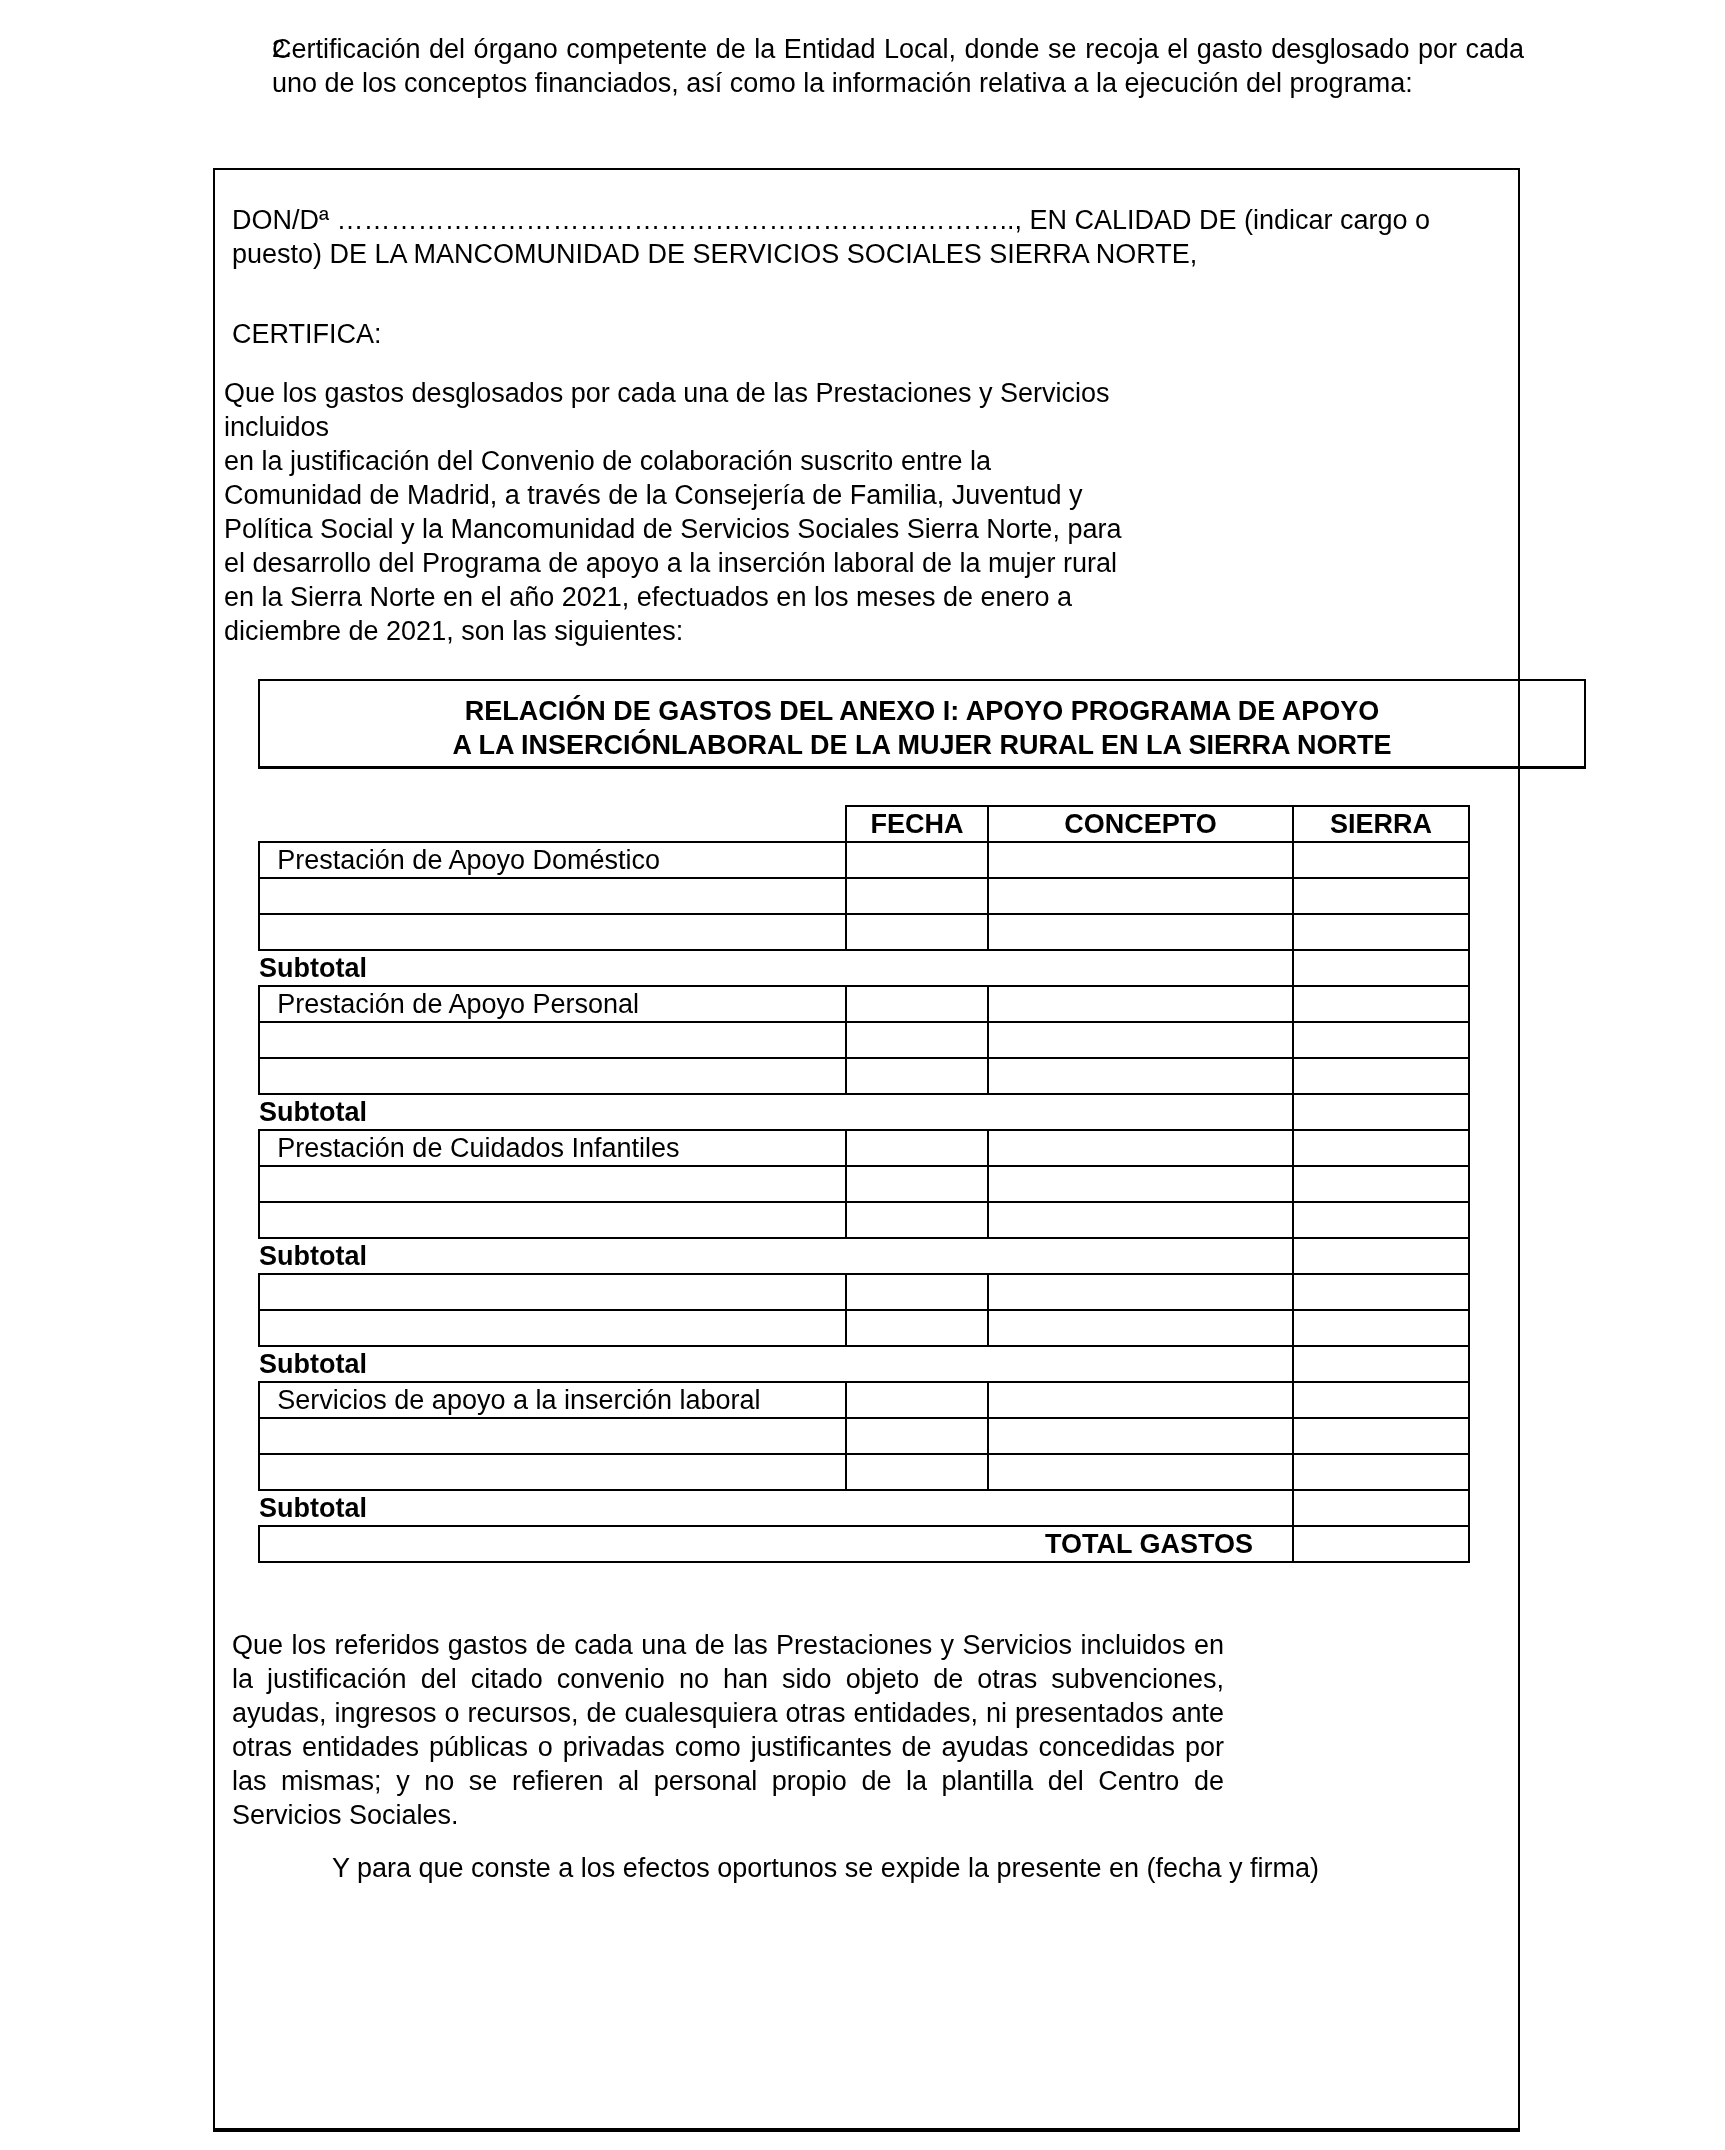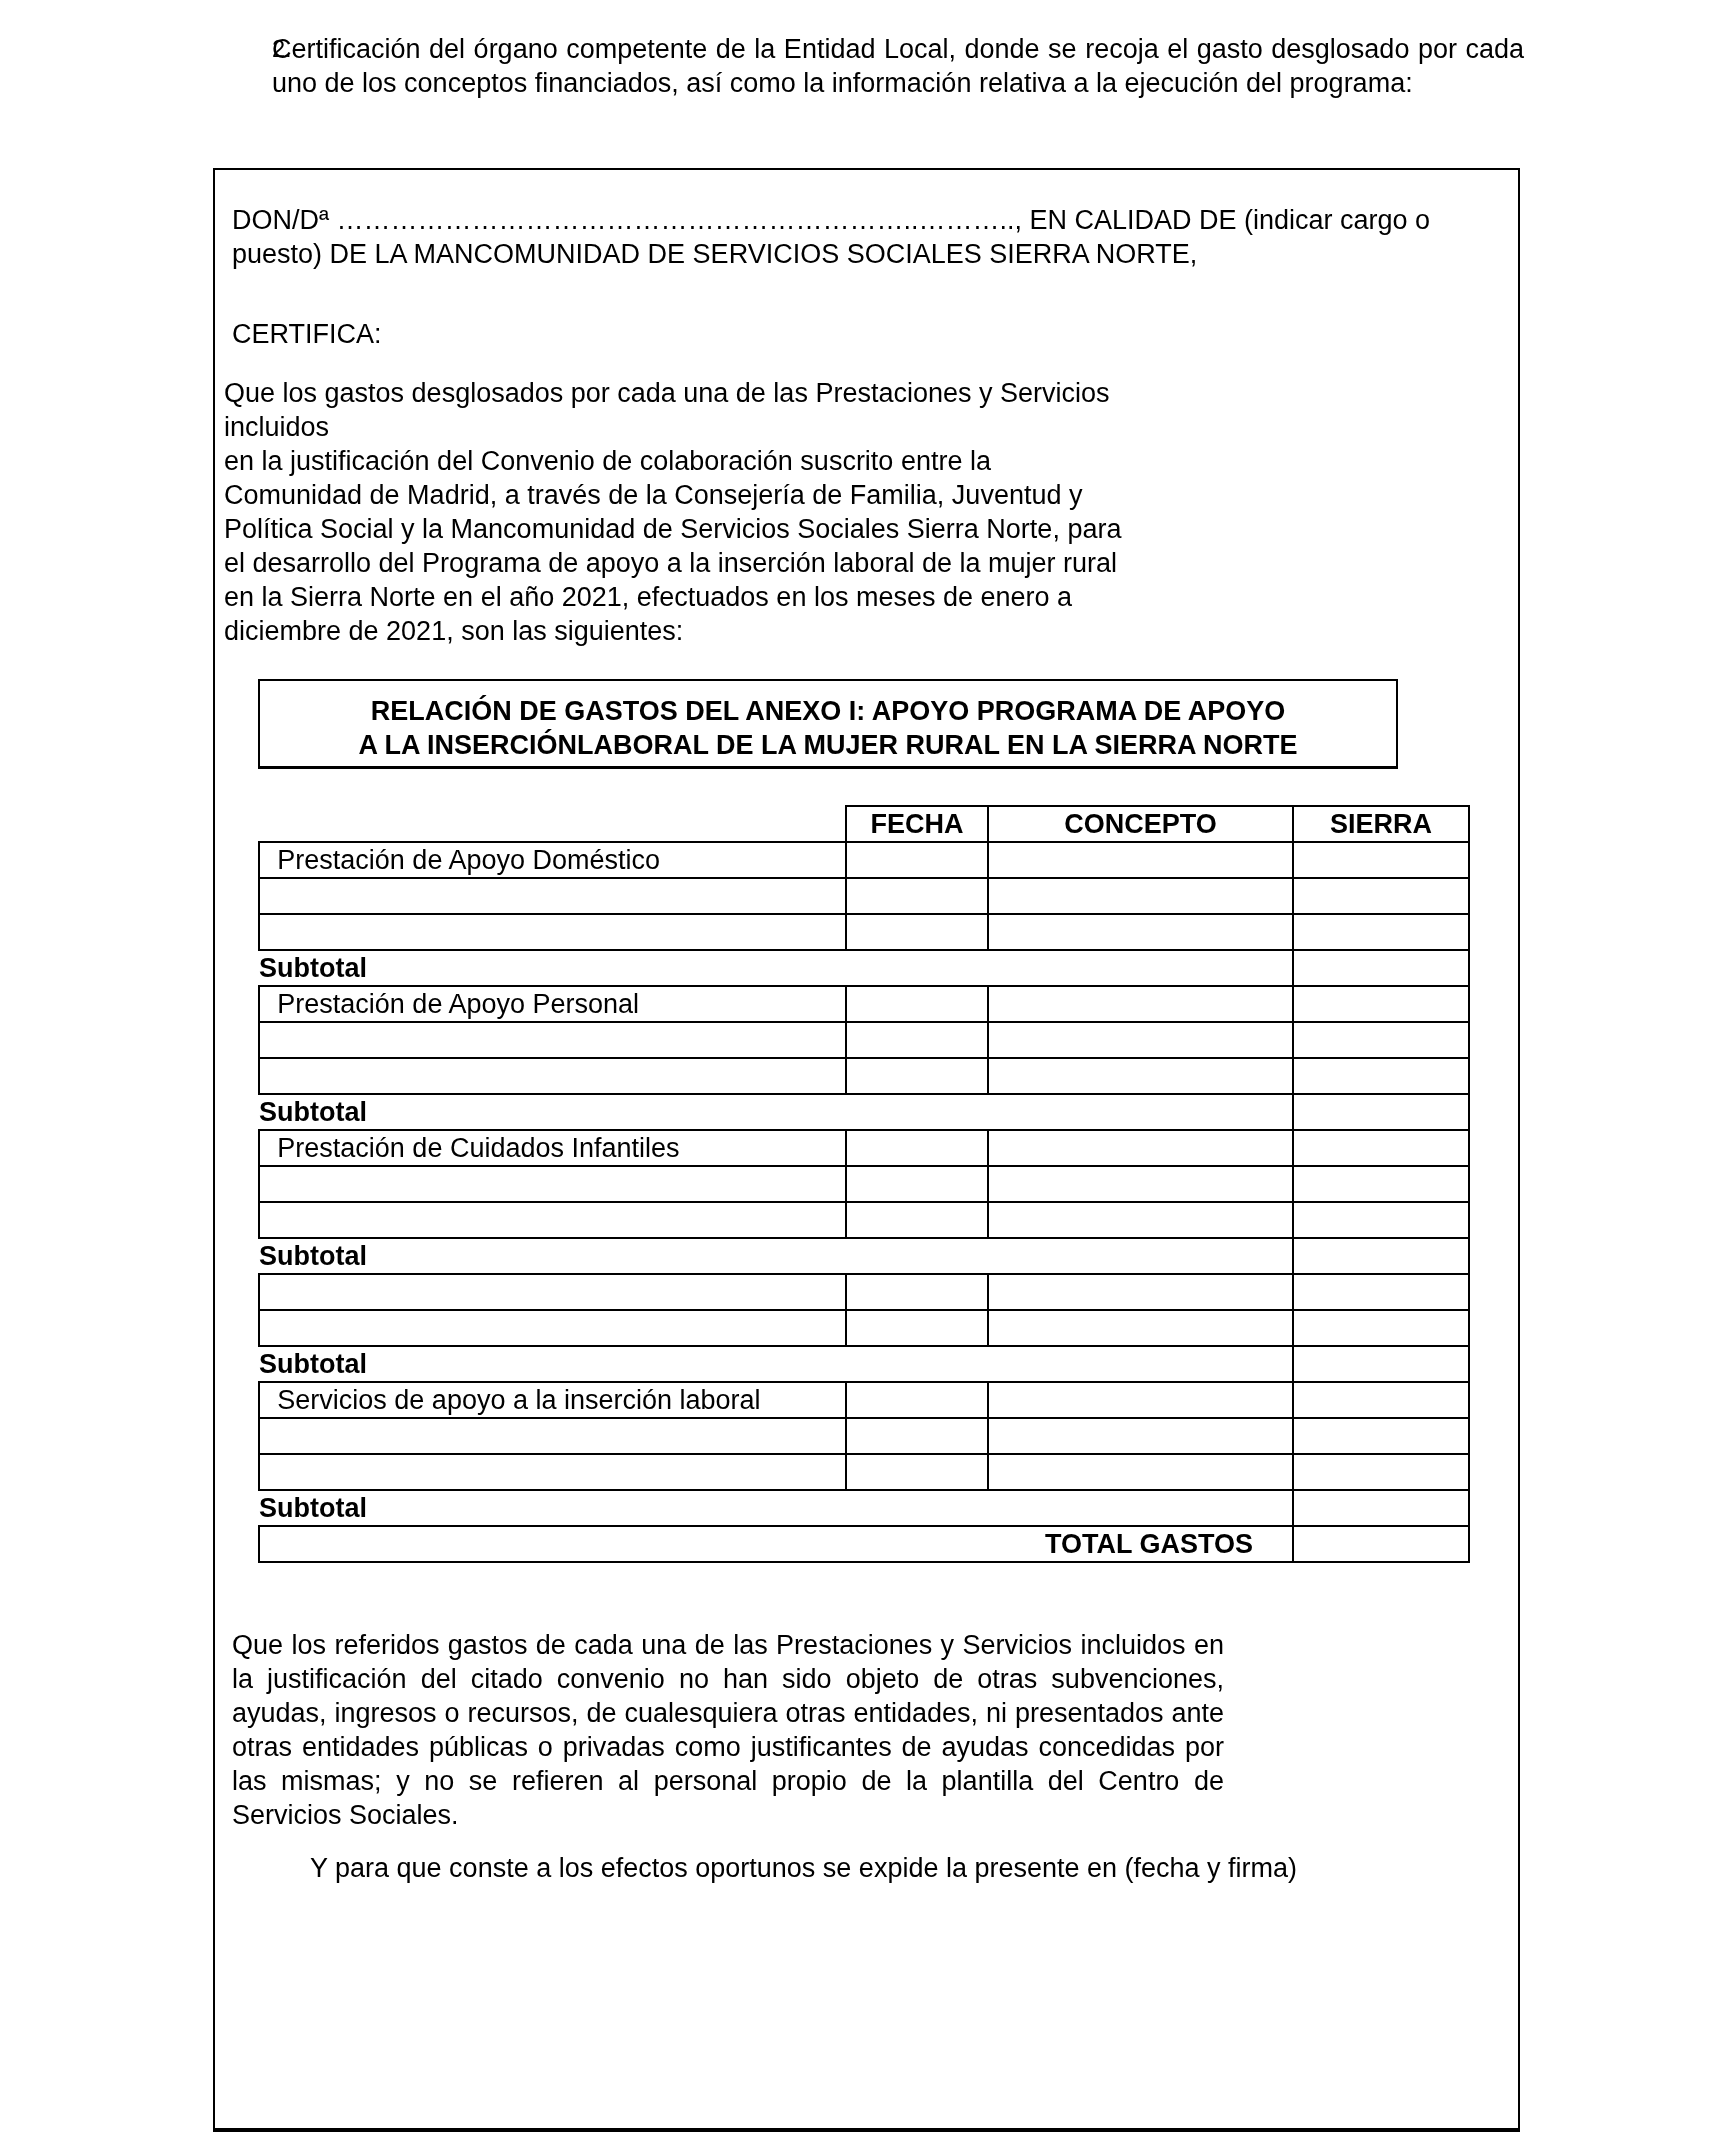--- a/index.html
+++ b/index.html
@@ -11,35 +11,35 @@
   .intro .txt { text-align:justify; text-align-last:left; }
 
   .outer { position:absolute; left:213px; top:168px; width:1307px; height:1964px;
            border:2.4px solid #000; border-bottom-width:4.7px; }
 
   .p { position:absolute; line-height:34px; }
   .don { left:232px; top:203px; width:1279px; }
   .cert { left:232px; top:317px; }
   .body1 { left:224px; top:376px; width:1023px; white-space:pre-line; }
 
-  .titlebox { position:absolute; left:258px; top:679px; width:1140px; height:90px;
+  .titlebox { position:absolute; left:258px; top:679px; width:1328px; height:90px;
               border:2.4px solid #000; border-bottom-width:3.9px; text-align:center;
               font-weight:bold; font-size:27px; line-height:34px; padding-top:12.6px; }
 
   table.gastos { position:absolute; left:258px; top:805px; width:1210px;
                  border-collapse:collapse; table-layout:fixed; }
   table.gastos td { height:36px; border:2.4px solid #000; font-size:27px; padding:0; vertical-align:middle; }
   table.gastos td.lbl { padding-left:17.3px; }
   table.gastos td.hdr { text-align:center; font-weight:bold; }
   table.gastos td.blank { border:none; border-bottom:2.4px solid #000; }
   table.gastos td.sub { text-align:left; font-weight:bold; padding-right:39px; border-left:none; }
   table.gastos td.tot { text-align:right; font-weight:bold; padding-right:39px; }
 
   .body2 { left:232px; top:1628px; width:992px; text-align:justify; text-align-last:left; }
-  .closing { left:310px; top:1851px; }
+  .closing { left:332px; top:1851px; }
 </style>
 </head>
 <body>
 
 <div class="intro">
   <span class="num">2.</span>
   <div class="txt">Certificación del órgano competente de la Entidad Local, donde se recoja el gasto desglosado por cada uno de los conceptos financiados, así como la información relativa a la ejecución del programa:</div>
 </div>
 
 <div class="outer"></div>

